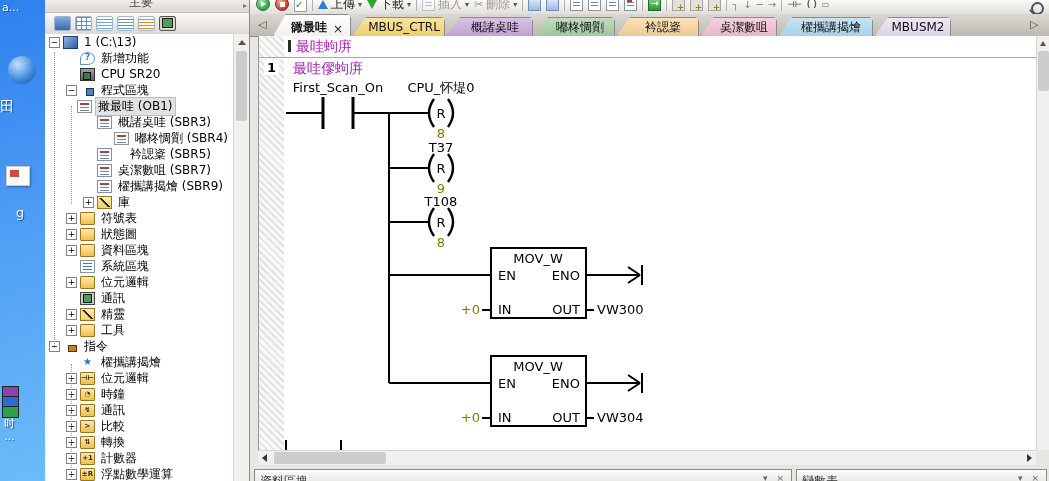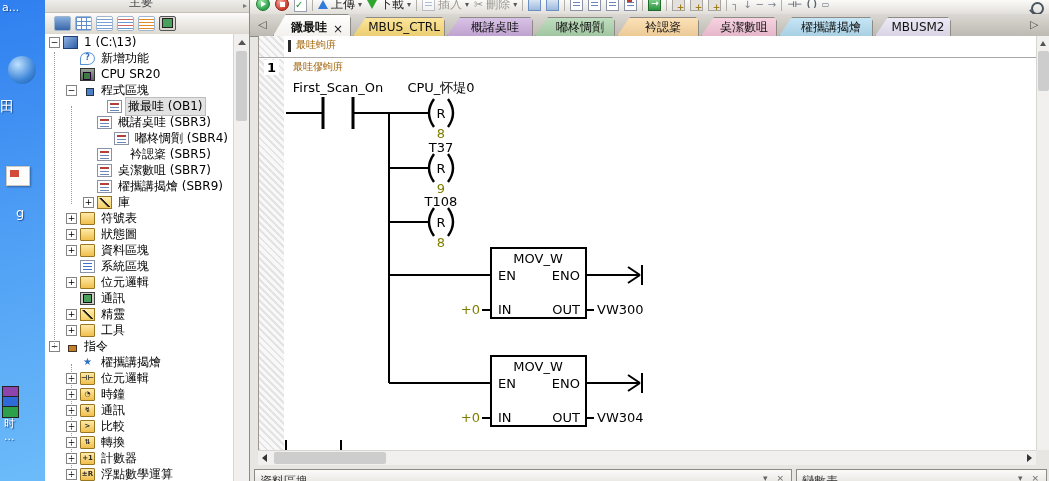--- a/index.html
+++ b/index.html
@@ -110,21 +110,21 @@
        clip-path:polygon(13px 0,calc(100% - 3px) 0,100% 4px,100% 100%,0 100%);
        border:1px solid #8e8b86;border-bottom:none;padding:0 6px 0 16px;}
   .tab.active{height:22px;font-weight:bold;background:linear-gradient(#ffffff,#f2f1ee);}
   .tab .close{font-weight:normal;color:#222;font-size:12px;}
   
   .editor{position:absolute;left:8px;top:36px;width:778px;height:414px;background:#fff;
           border-left:1px solid #9a978f;box-sizing:content-box;overflow:hidden;}
   .hatch{position:absolute;left:0;top:0;width:25px;height:100%;
          background:repeating-linear-gradient(45deg,#e3e3e3 0 2px,#f8f8f8 2px 5px);}
   .cmt-cursor{position:absolute;left:29px;top:4px;width:3px;height:12px;background:#2a2a2a;}
-  .cmt{color:#a16207;font-size:10px;position:absolute;}
+  .cmt{color:#a21caf;font-size:14px;position:absolute;}
   .net-sep{position:absolute;left:0;top:21px;width:100%;height:2px;
            background:linear-gradient(#a8a8a8 1px,#ffffff 1px);}
   .net-num{position:absolute;left:5px;top:24px;font-weight:bold;font-size:13px;background:#fff;padding:0 3px;}
   .ladder{position:absolute;left:0;top:0;}
   .ladder text{font-size:13px;fill:#000;}
   .ladder .val{fill:#7f7e00;}
   
   .vscroll{position:absolute;right:0;top:36px;width:13px;height:414px;background:#f1f0ee;border-left:1px solid #d8d6d2;box-sizing:border-box;}
   .vscroll .btn{position:absolute;left:0;top:0;width:13px;height:14px;background:#f1f0ee;}
   .vscroll .btn::after{content:"";position:absolute;left:3px;top:5px;border-left:3px solid transparent;
@@ -193,21 +193,21 @@
       <div class="tree-row" style="padding-left: 21px;">
         <span class="exp-spacer"></span>
         <span class="tico i-cpu"></span>
         <span class="tlabel">CPU SR20</span>
       </div>
       <div class="tree-row" style="padding-left: 21px;">
         <span class="exp">−</span>
         <span class="tico i-folder-program"></span>
         <span class="tlabel">程式區塊</span>
       </div>
-      <div class="tree-row sel" style="padding-left: 48px;">
+      <div class="tree-row sel" style="padding-left: 18px;">
         <span class="exp-spacer"></span>
         <span class="tico i-pou"></span>
         <span class="tlabel">撖最哇 (OB1)</span>
       </div>
       <div class="tree-row" style="padding-left: 38px;">
         <span class="exp-spacer"></span>
         <span class="tico i-pou"></span>
         <span class="tlabel">概諸奌哇 (SBR3)</span>
       </div>
       <div class="tree-row" style="padding-left: 55px;">

